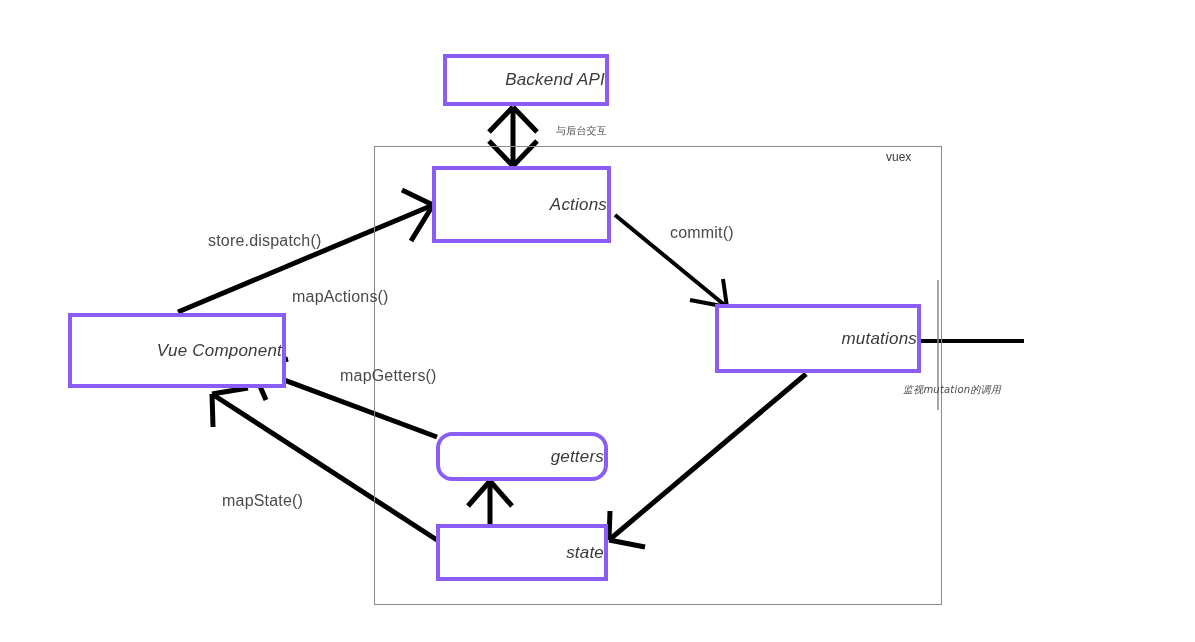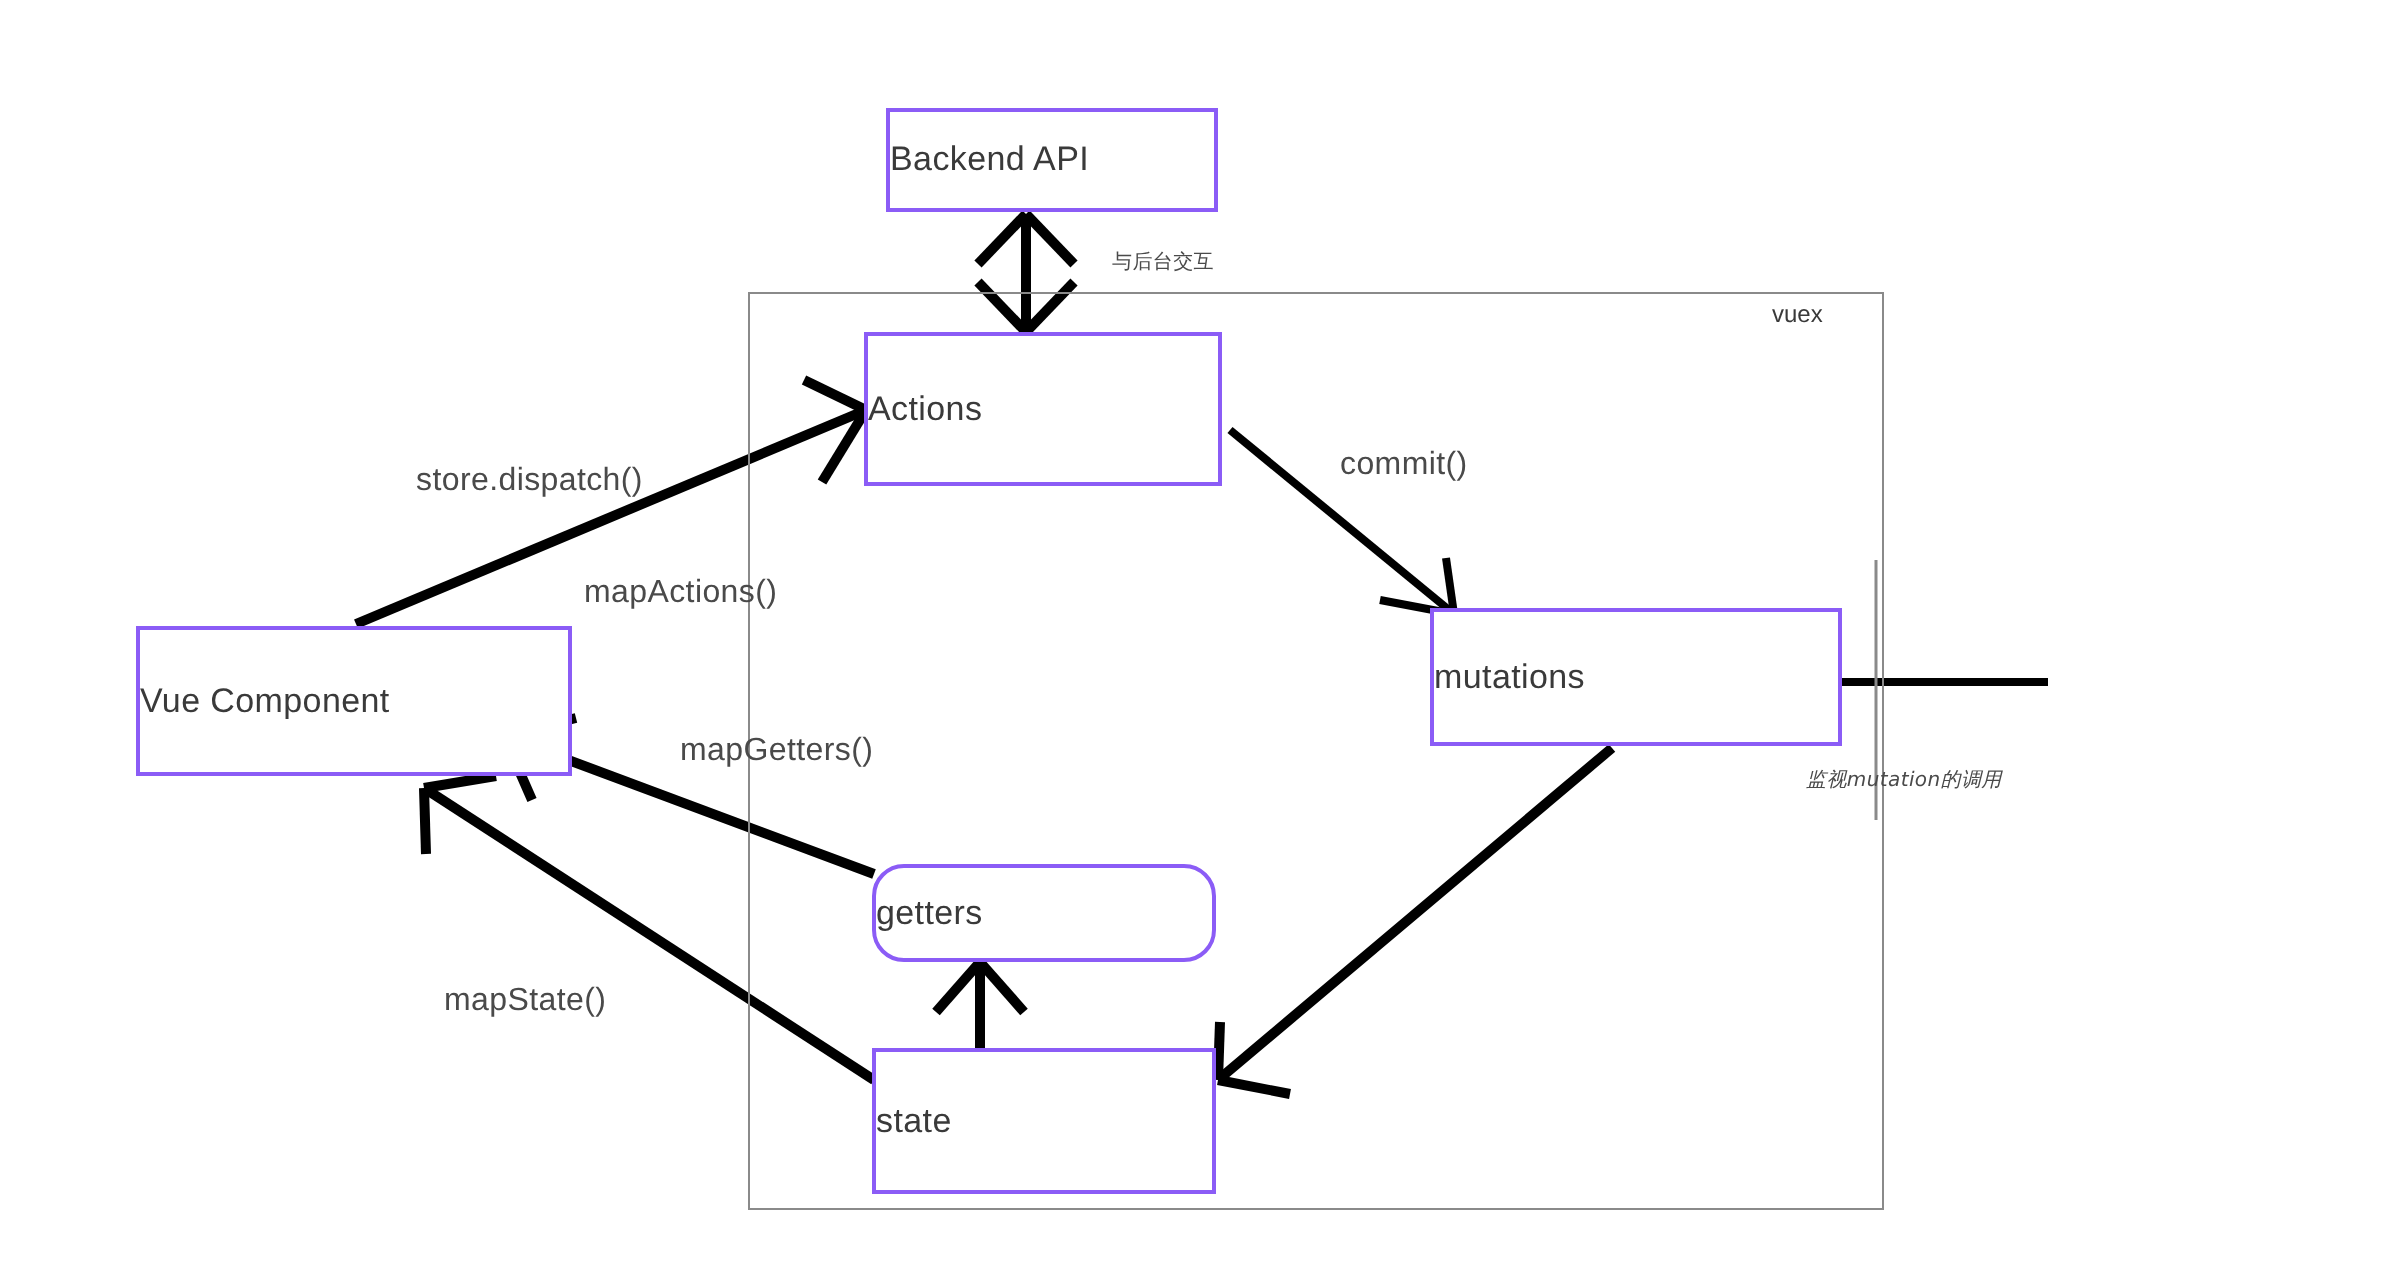--- a/index.html
+++ b/index.html
@@ -18,26 +18,27 @@
   #diagram-svg {
     position: absolute;
     left: 0;
     top: 0;
     width: 1195px;
     height: 642px;
   }
   .node-box {
     position: absolute;
     box-sizing: border-box;
-    border: 2px solid #8b5cf6;
+    border: 4px solid #8b5cf6;
     background: #ffffff;
     display: flex;
     align-items: center;
-    justify-content: flex-start;
+    justify-content: flex-end;
     z-index: 3;
+    font-style: italic;
   }
   .node-label {
     font-size: 17px;
     color: #3a3a3a;
     letter-spacing: 0.2px;
     white-space: nowrap;
   }
   .container-box {
     position: absolute;
     box-sizing: border-box;
@@ -144,21 +145,21 @@
 
   <div class="node-box" style="left:715px; top:304px; width:206px; height:69px;">
     <span class="node-label">mutations</span>
   </div>
 
 
   <div class="node-box" style="left:436px; top:432px; width:172px; height:49px;border-radius:16px;">
     <span class="node-label">getters</span>
   </div>
 
-  <div class="node-box" style="left:436px; top:524px; width:172px; height:73px;">
+  <div class="node-box" style="left:436px; top:524px; width:172px; height:57px;">
     <span class="node-label">state</span>
   </div>
 
   <div class="edge-label cjk" style="left:556px; top:124px;">与后台交互</div>
 
   <div class="edge-label" style="left:208px; top:232px;">store.dispatch()</div>
 
   <div class="edge-label" style="left:670px; top:224px;">commit()</div>
 
   <div class="edge-label" style="left:292px; top:288px;">mapActions()</div>

